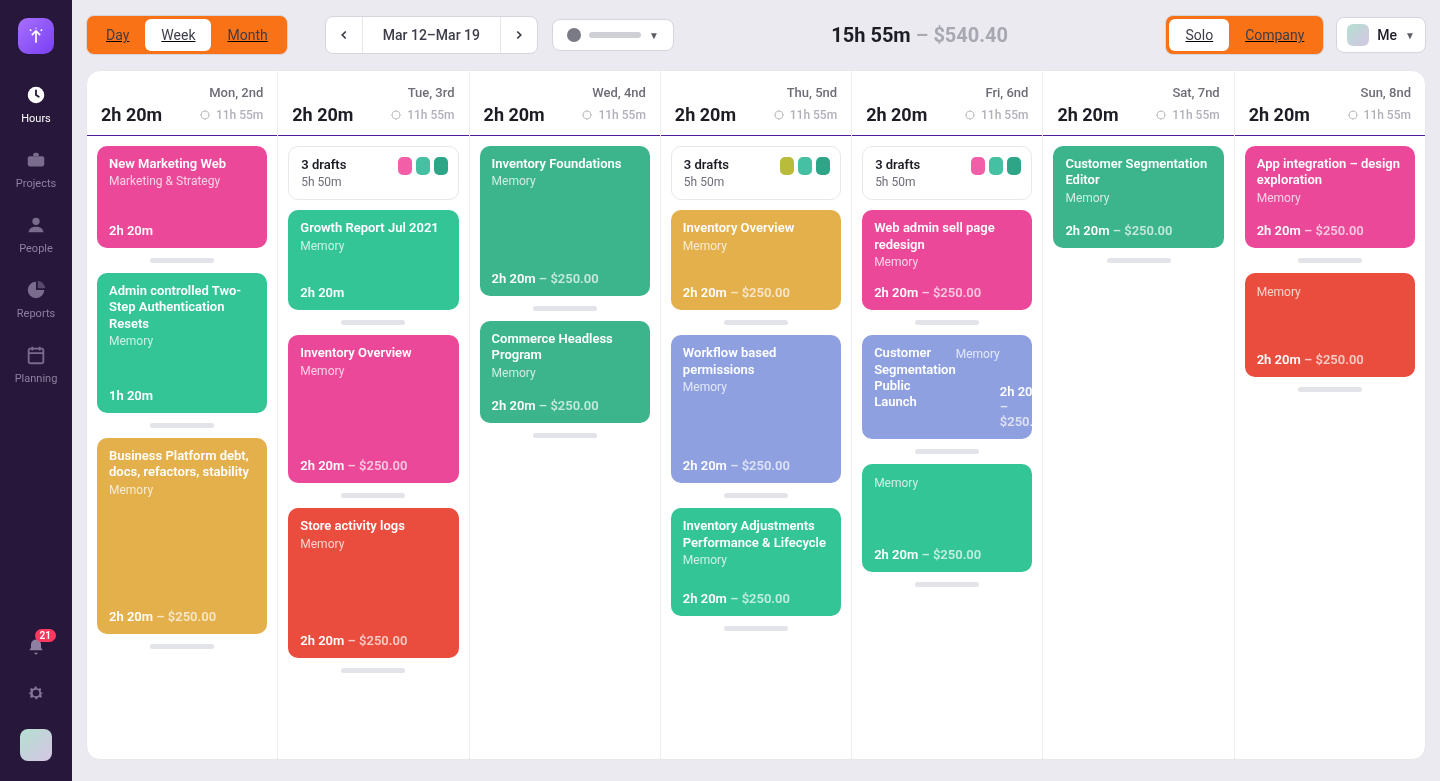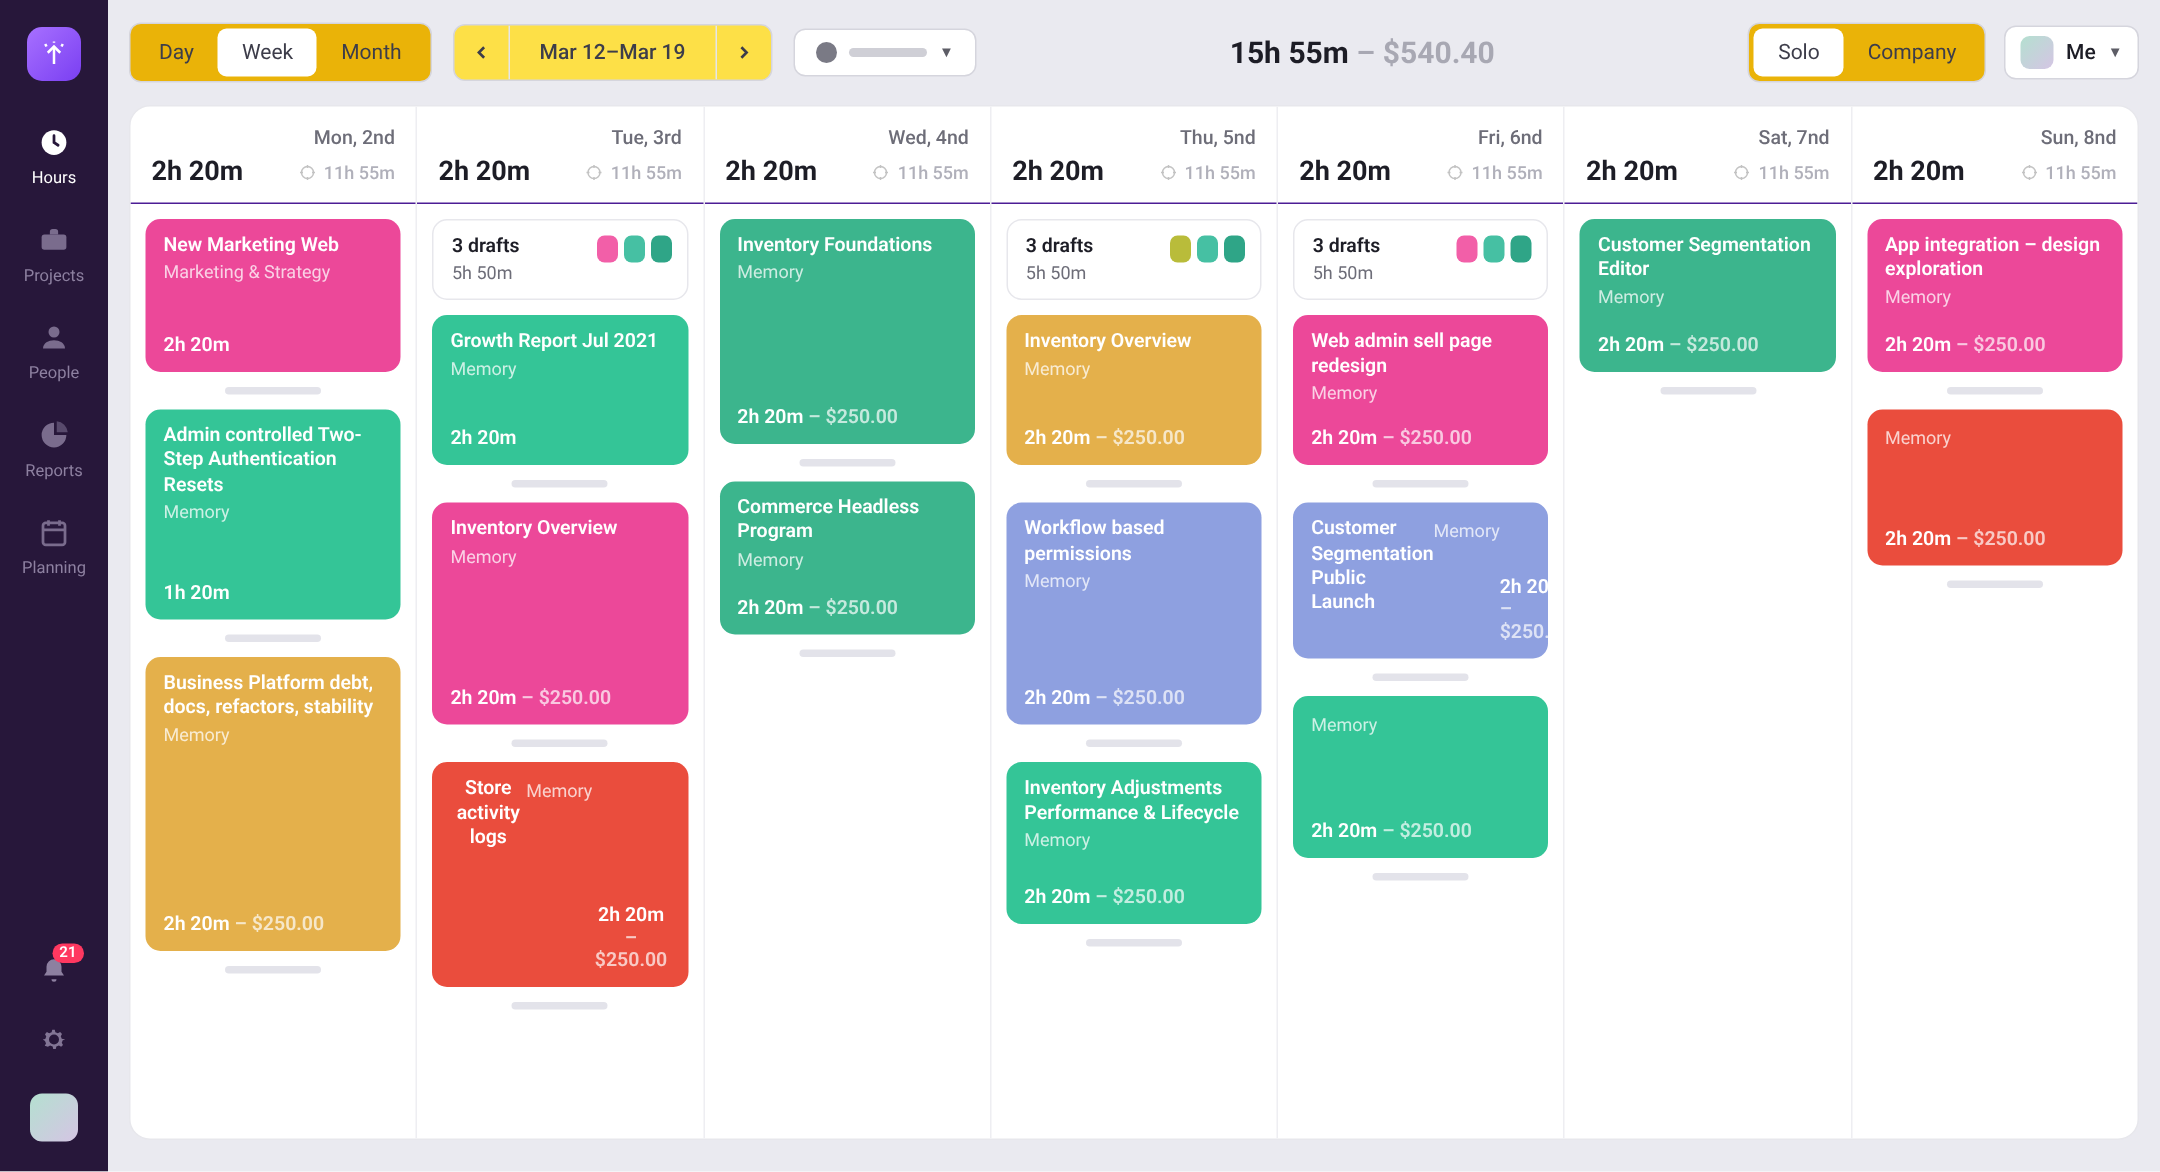--- a/index.html
+++ b/index.html
@@ -51,28 +51,28 @@
 }
 
 .main { flex:1; display:flex; flex-direction:column; }
 .topbar {
   height: 70px;
   display:flex; align-items:center;
   padding: 0 14px;
   gap: 14px;
 }
 .seg-group {
-  display:flex; background:#eab308; border-radius:8px; padding:3px; border:1px solid #d5d5dd;
+  display:flex; background:#f97316; border-radius:8px; padding:3px; border:1px solid #d5d5dd;text-decoration:underline;
 }
 .seg-btn {
   padding: 8px 16px; font-size:14px; color:#3d3d4a; border-radius:6px; cursor:pointer;
 }
 .seg-btn.active { background:#ffffff; }
 .period-wrap {
-  display:flex; border:1px solid #d5d5dd; border-radius:8px; overflow:hidden; background:#fde047;
+  display:flex; border:1px solid #d5d5dd; border-radius:8px; overflow:hidden; background:#ffffff;margin-left:23px;
 }
 .period-arrow {
   width: 36px; display:flex; align-items:center; justify-content:center;
   cursor:pointer; color:#3d3d4a;
 }
 .period-arrow svg { width:14px; height:14px; }
 .period-label {
   border-left:1px solid #e5e5ea; border-right:1px solid #e5e5ea;
   padding: 10px 20px; font-size:14px; color:#3d3d4a; font-weight:500;
 }
@@ -336,21 +336,21 @@
           <div class="sub">Memory</div>
           <div class="foot" style="margin-top:auto;"><span>2h 20m</span></div>
         </div>
         <div class="handle"></div>
         <div class="card c-pink" style="height:148px; display:flex; flex-direction:column;">
           <div class="title">Inventory Overview</div>
           <div class="sub">Memory</div>
           <div class="foot" style="margin-top:auto;"><span>2h 20m</span> <span class="muted">– </span><span class="muted">$250.00</span></div>
         </div>
         <div class="handle"></div>
-        <div class="card c-orange" style="height:150px; display:flex; text-align:center;">
+        <div class="card c-orange" style="height:150px; display:flex; flex-direction:column;">
           <div class="title">Store activity logs</div>
           <div class="sub">Memory</div>
           <div class="foot" style="margin-top:auto;"><span>2h 20m</span> <span class="muted">– </span><span class="muted">$250.00</span></div>
         </div>
         <div class="handle"></div>
       </div>
     </div>
 
     <div class="col">
       <div class="col-head">

